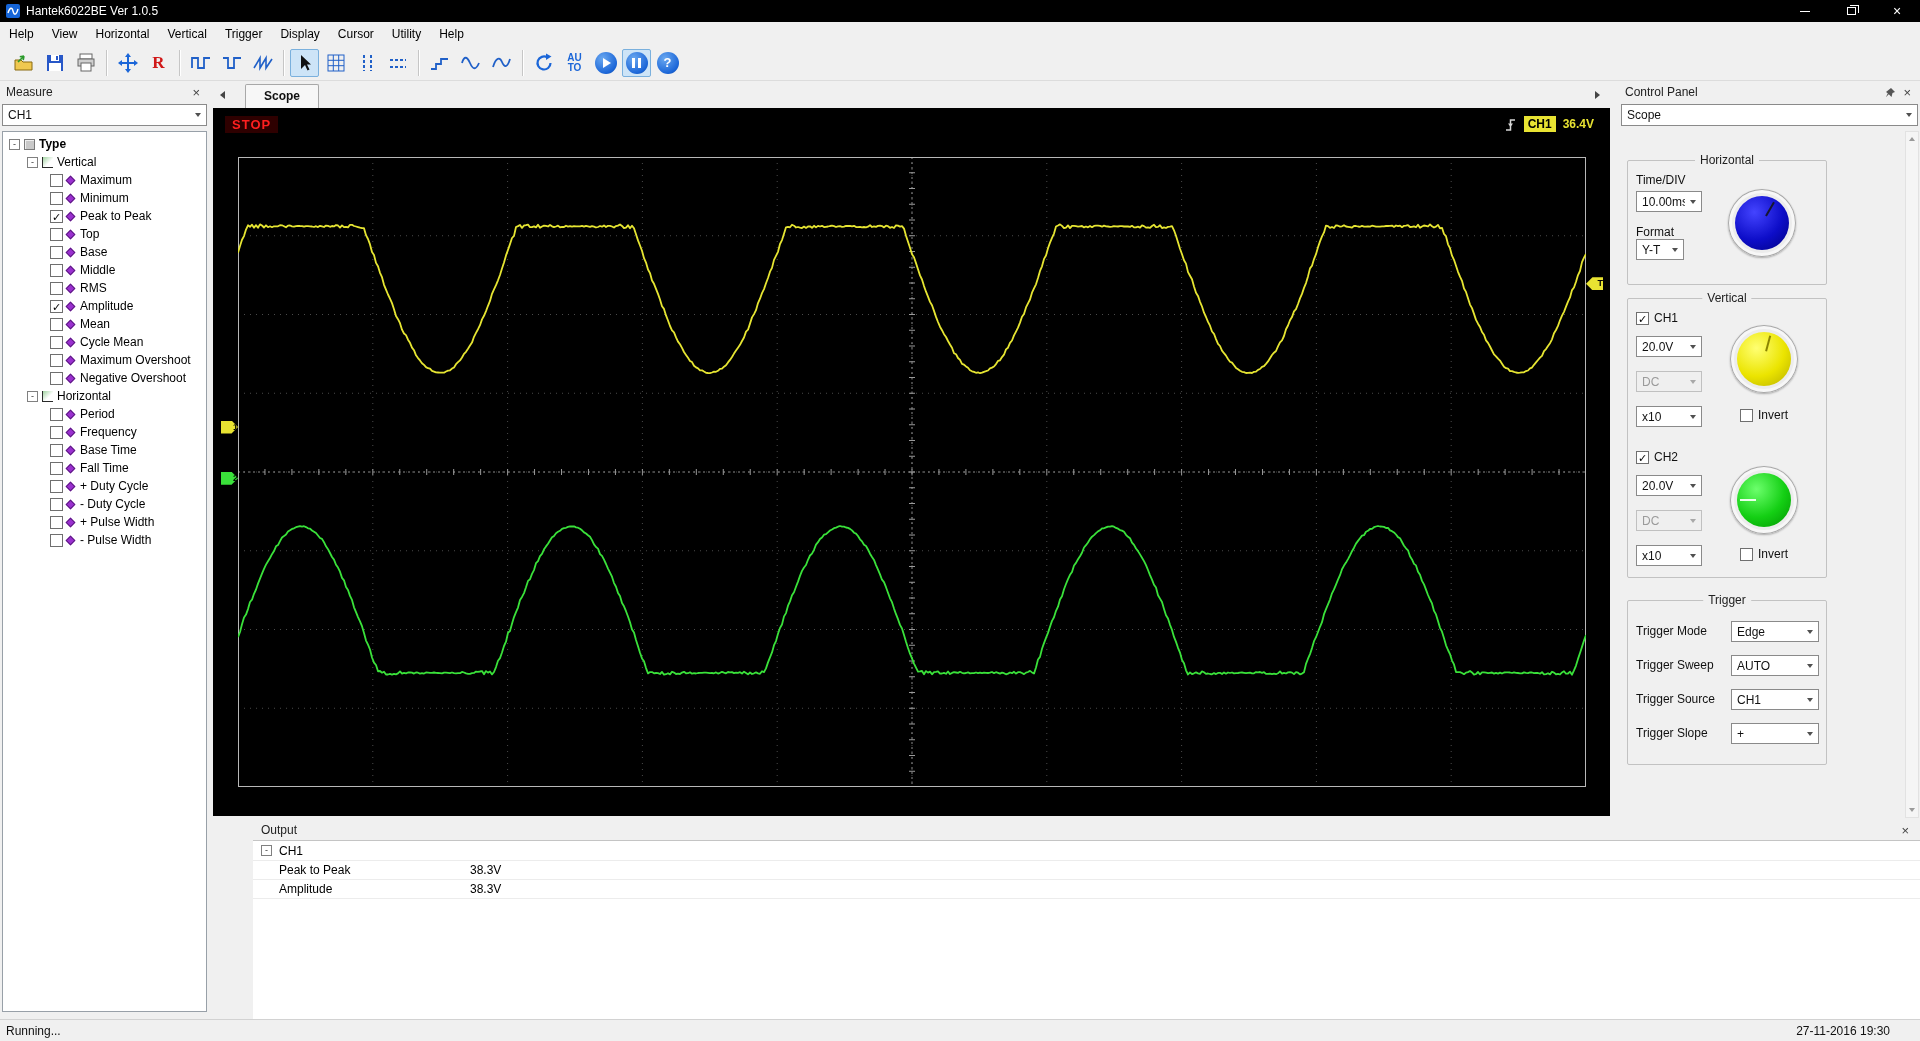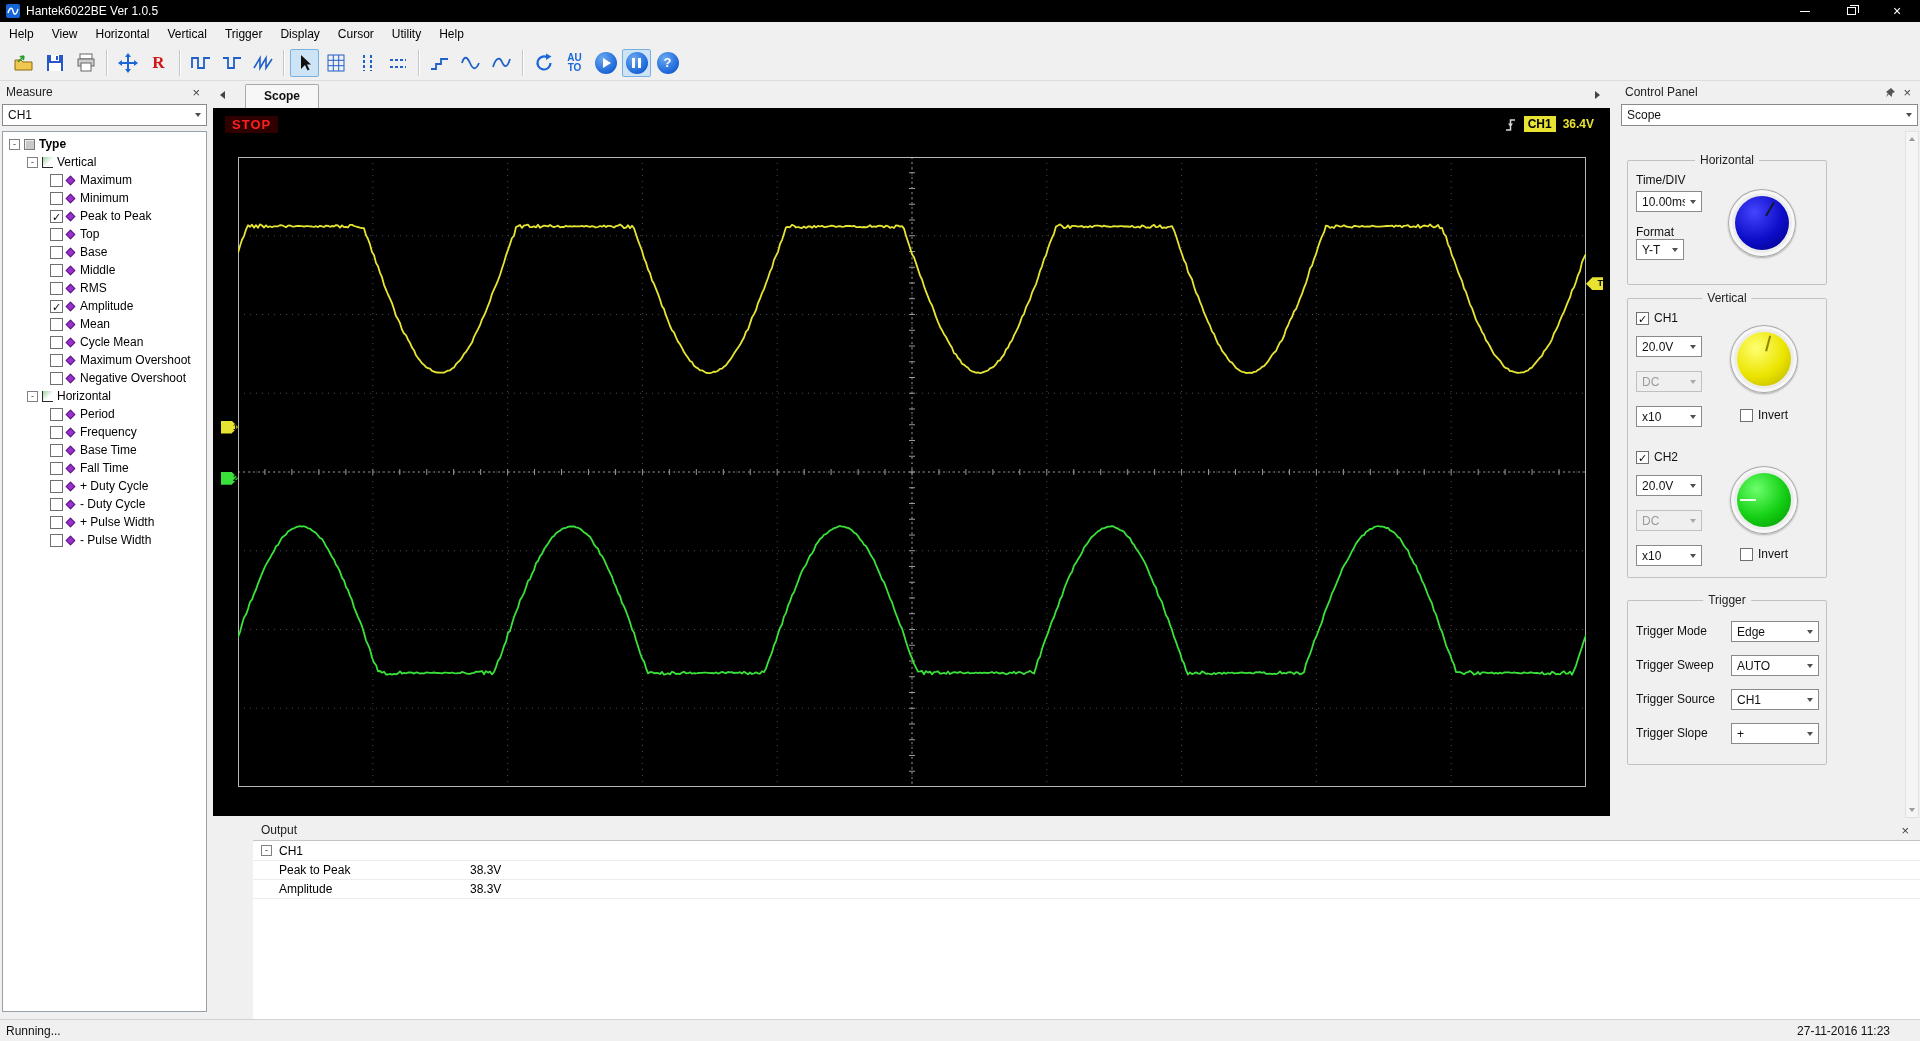--- a/index.html
+++ b/index.html
@@ -786,16 +786,16 @@
               <span class="out-val">38.3V</span>
             </div>
           </div>
       </div>
     </div>
 
   </div>
 
   <div class="status-bar">
     <span class="status-left">Running...</span>
-    <span class="status-right">27-11-2016 11:23</span>
+    <span class="status-right">27-11-2016 19:30</span>
   </div>
 
 </div>
 
 </body></html>

